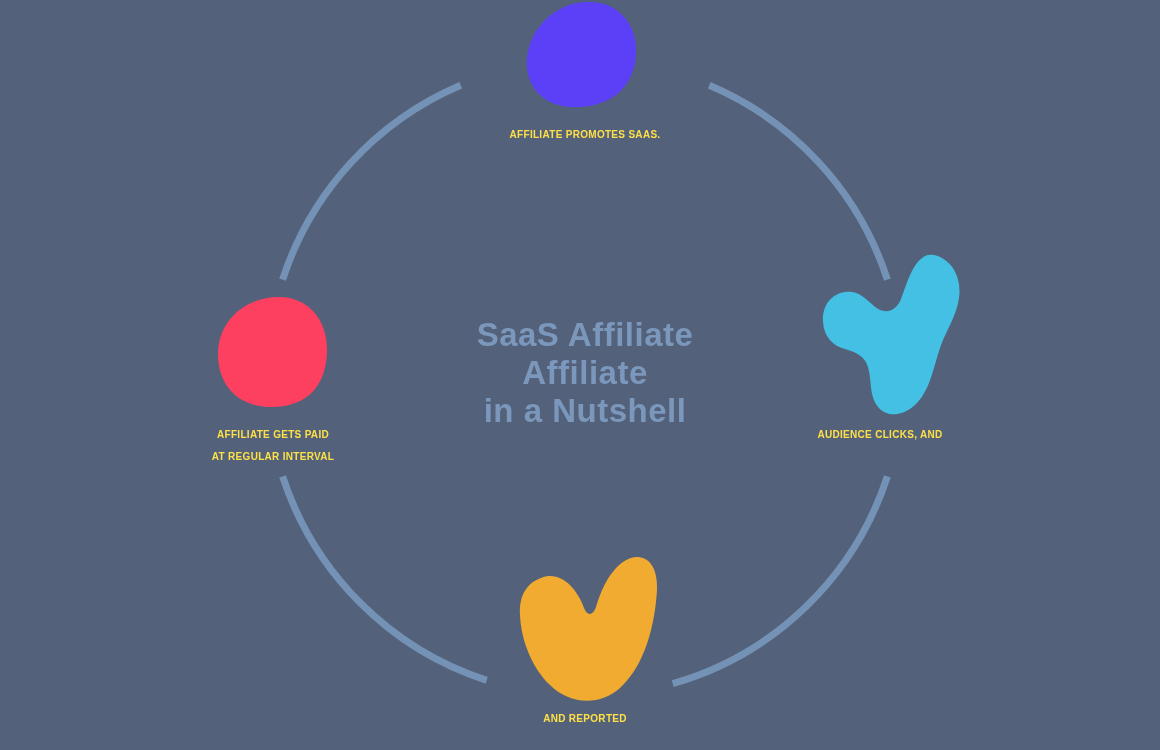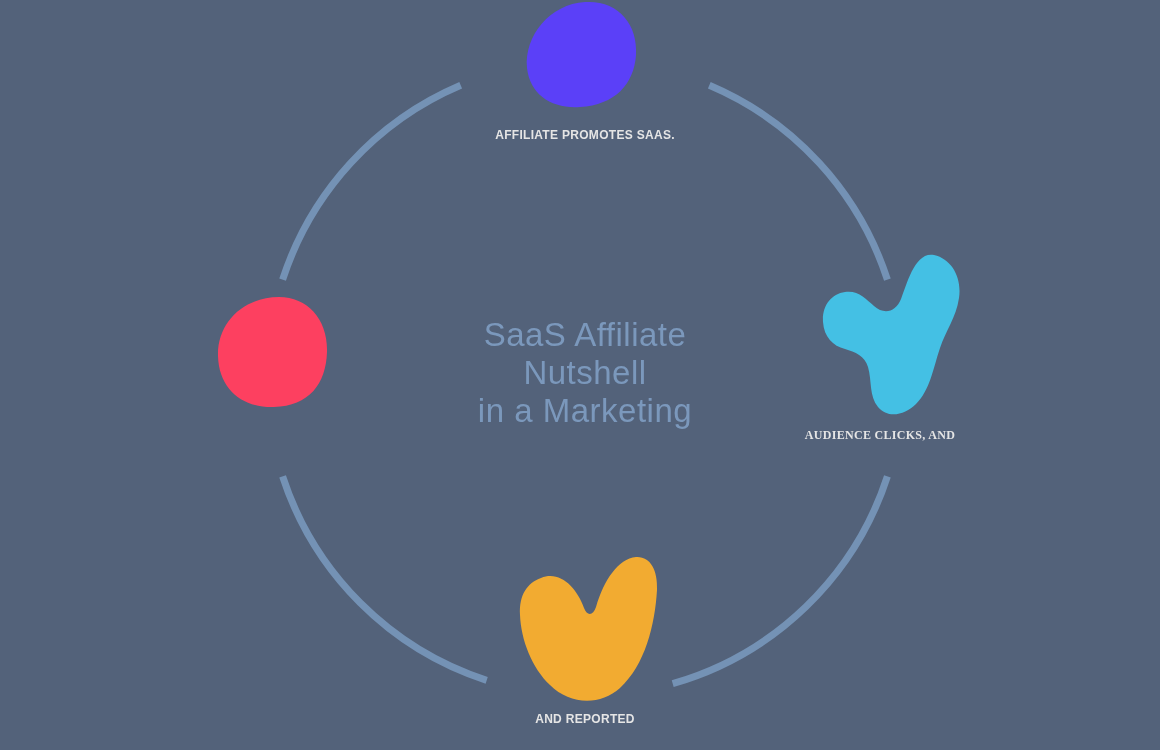--- a/index.html
+++ b/index.html
@@ -19,38 +19,38 @@
   }
   .title {
     position: absolute;
     left: 585px;
     top: 316px;
     transform: translateX(-50%);
     width: 420px;
     text-align: center;
     color: #7b98bc;
     font-size: 33px;
-    font-weight: normal;
+    font-weight: bold;
     line-height: 38px;
     letter-spacing: 0.5px;
   }
   .step-label {
     position: absolute;
     transform: translateX(-50%);
     width: 340px;
     text-align: center;
-    color: #e5e5e5;
-    font-size: 12px;
+    color: #fde047;
+    font-size: 10px;
     font-weight: bold;
     line-height: 22px;
     letter-spacing: 0.3px;
     text-transform: uppercase;
   }
   .step-label--top    { left: 585px; top: 124px; }
-  .step-label--right  { left: 880px; top: 424px; font-family: Liberation Serif, serif; }
+  .step-label--right  { left: 880px; top: 424px; }
   .step-label--bottom { left: 585px; top: 708px; }
   .step-label--left   { left: 273px; top: 424px; }
 </style>
 </head>
 <body>
 
 <div class="canvas">
 
   <svg class="ring-svg" viewBox="0 0 1160 750" xmlns="http://www.w3.org/2000/svg">
 
@@ -70,30 +70,34 @@
     <path d="M 541,578 C 560,570 577,588 584,608 C 587,616 593,616 596,607
              C 604,580 618,559 636,557 C 650,556 658,570 657,590
              C 655,625 645,665 620,688 C 600,706 570,705 550,685
              C 532,668 521,640 520,615 C 519,595 527,583 541,578 Z" fill="#f2ab31"></path>
     <path d="M 279,297 C 308,297 328,320 327,352 C 326,384 309,406 274,407
              C 243,408 219,390 218,356 C 217,322 244,297 279,297 Z" fill="#fd4060"></path>
   </svg>
 
   <div class="title">
     <div>SaaS Affiliate</div>
-    <div>Nutshell</div>
-    <div>in a Marketing</div>
+    <div>Affiliate</div>
+    <div>in a Nutshell</div>
   </div>
 
   <div class="step-label step-label--top">
     <div>AFFILIATE PROMOTES SAAS.</div>
   </div>
 
   <div class="step-label step-label--right">
     <div>AUDIENCE CLICKS, AND</div>
   </div>
 
   <div class="step-label step-label--bottom">
     <div>AND REPORTED</div>
   </div>
 
+  <div class="step-label step-label--left">
+    <div>AFFILIATE GETS PAID</div>
+    <div>AT REGULAR INTERVAL</div>
+  </div>
 
 </div>
 
 </body></html>

